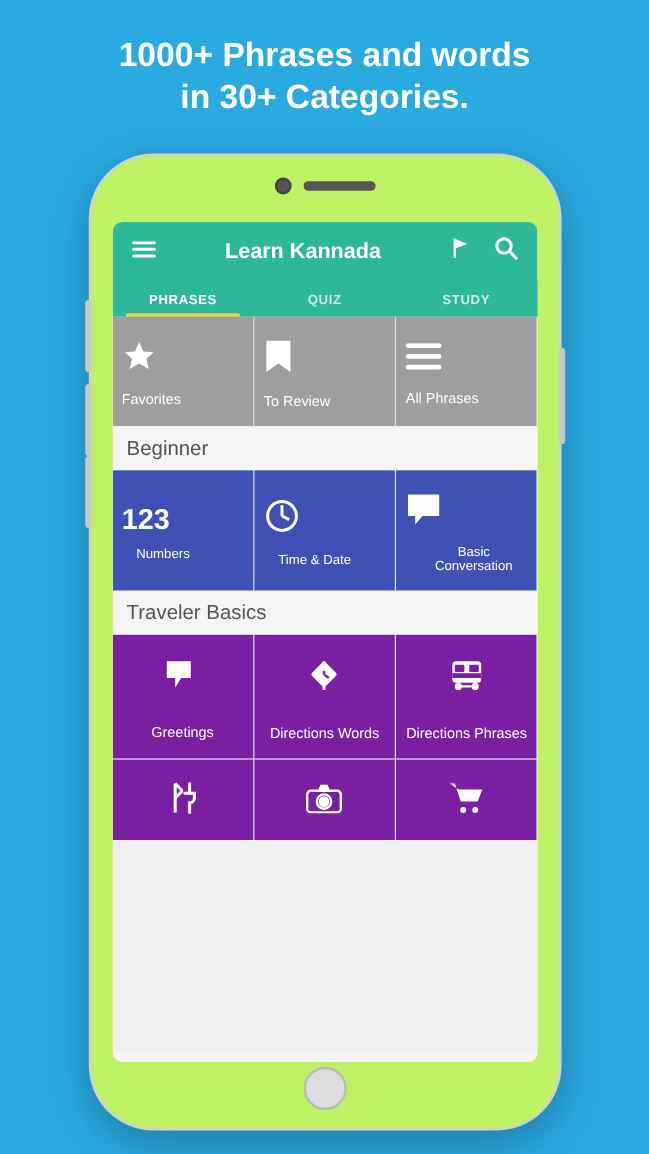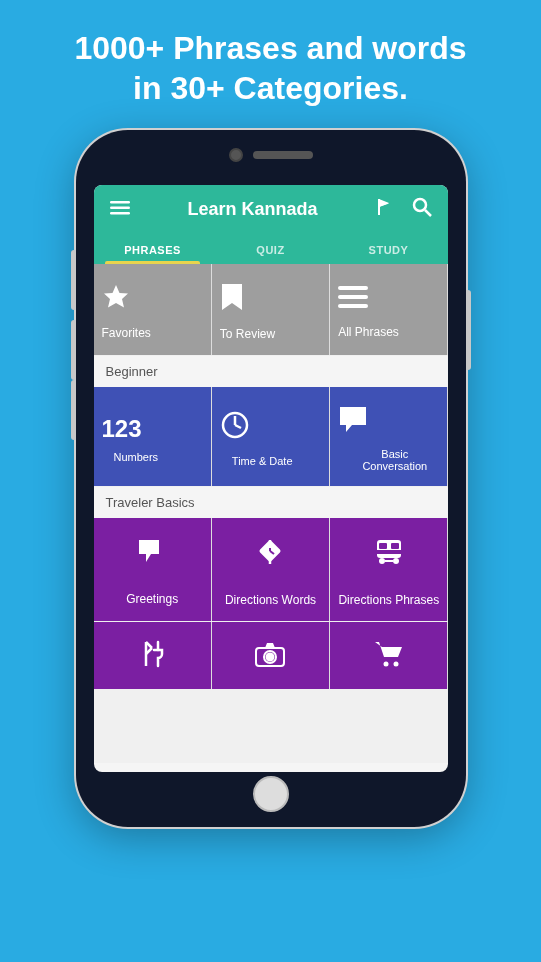--- a/index.html
+++ b/index.html
@@ -9,41 +9,41 @@
       background: #29ABE2;
       font-family: 'Helvetica Neue', Arial, sans-serif;
       overflow: hidden;
       position: relative;
     }
 
     .top-text {
       text-align: center;
       color: white;
       padding: 28px 40px 20px;
-      font-size: 32px;
+      font-size: 28px;
       font-weight: 700;
       line-height: 1.25;
     }
 
     .phone-wrapper {
       position: absolute;
       top: 130px;
       left: 50%;
       transform: translateX(-50%);
       width: 390px;
       height: 810px;
     }
 
     
     .phone-shell {
       position: absolute;
       top: 0; left: 0;
       width: 390px;
-      height: 697px;
-      background: #0f172a;
+      height: 810px;
+      background: #bef264;
       border-radius: 52px;
       box-shadow: 0 0 0 2px #d0d0d0, 0 10px 40px rgba(0,0,0,0.3);
     }
 
     
     .phone-shell::before {
       content: '';
       position: absolute;
       left: -5px;
       top: 120px;
@@ -217,21 +217,21 @@
     .top-grid-item .label {
       color: white;
       font-size: 12px;
       font-weight: 500;
     }
 
     
     .section-header {
       background: #f5f5f5;
       padding: 8px 12px;
-      font-size: 13px;
+      font-size: 17px;
       color: #555;
       font-weight: 400;
     }
 
     
     .category-grid {
       display: flex;
       gap: 1px;
       background: #ddd;
       margin-bottom: 1px;

